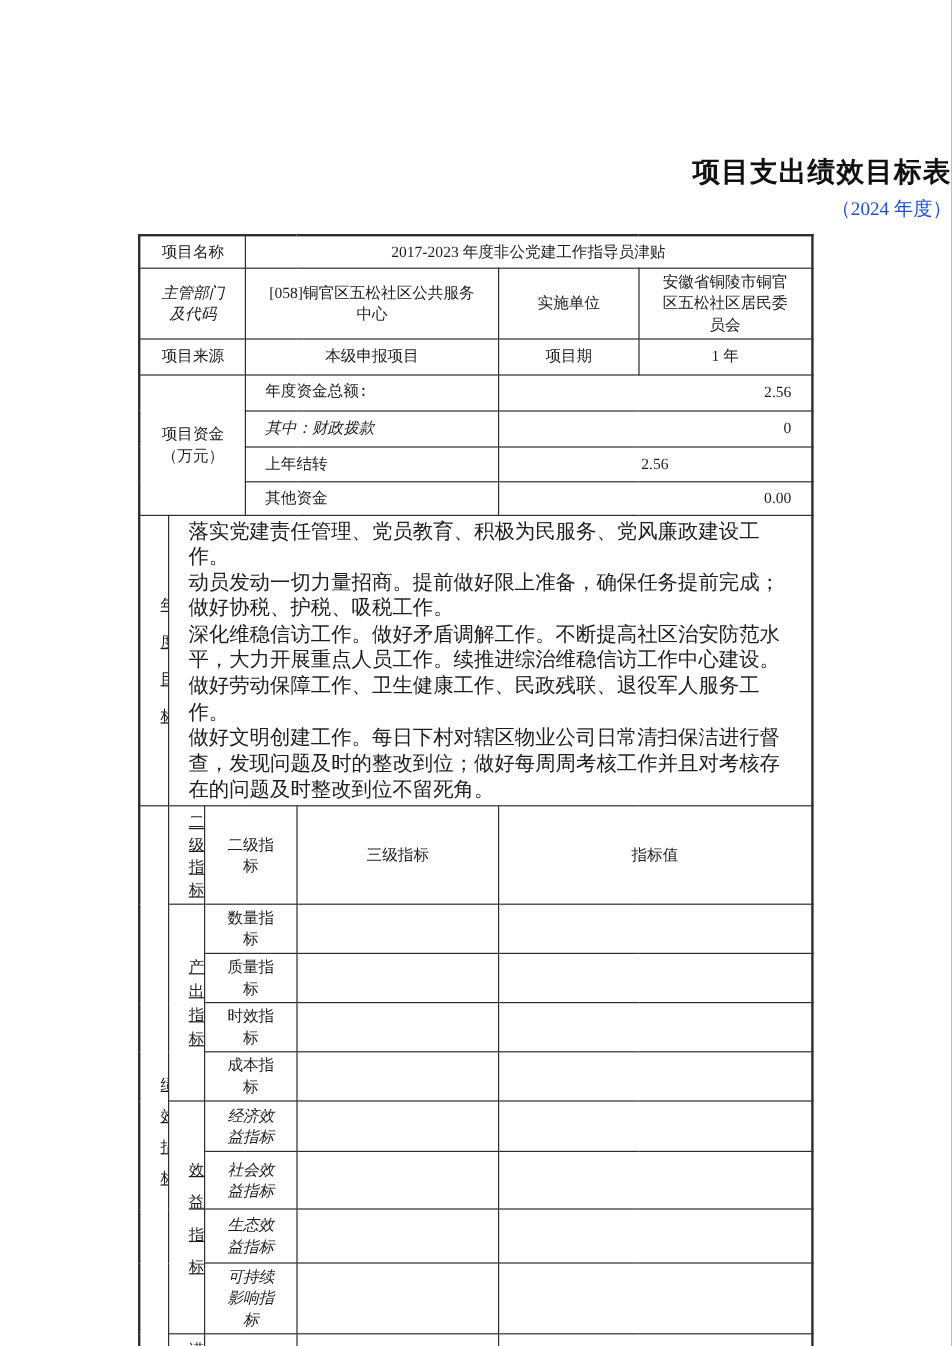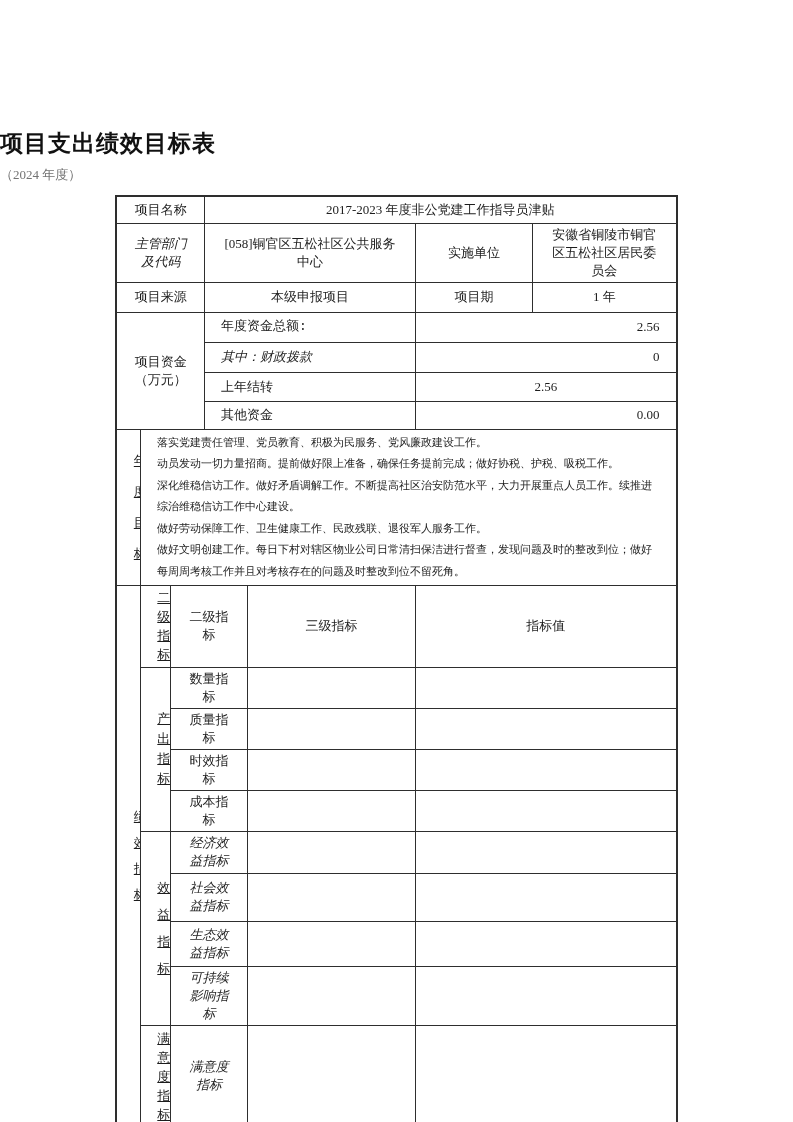--- a/index.html
+++ b/index.html
@@ -3,25 +3,25 @@
 <meta charset="utf-8">
 <style>
   html,body{margin:0;padding:0;background:#888;}
   .page{
     width:793px;height:1122px;background:#ffffff;margin:0 auto;
     font-family:"Liberation Serif","DejaVu Serif",serif;
     color:#1d1d1d;box-sizing:border-box;padding-top:129px;
     position:relative;overflow:hidden;
   }
   .doc-title{
-    margin:0;text-align:left;font-size:23px;font-weight:700;
+    margin:0;text-align:right;font-size:23px;font-weight:700;
     letter-spacing:1px;line-height:30px;color:#111;
   }
   .doc-subtitle{
-    margin:7px 0 0 0;text-align:left;font-size:13px;line-height:18px;color:#737373;
+    margin:7px 0 0 0;text-align:right;font-size:16px;line-height:18px;color:#1d4ed8;
   }
   table.sheet{
     width:560px;margin:11px auto 0 auto;border-collapse:collapse;
     table-layout:fixed;border:2px solid #2e2e2e;
   }
   table.sheet td{
     border:1px solid #2e2e2e;font-size:13px;line-height:18px;
     padding:2px 16px;vertical-align:middle;overflow:hidden;
     word-break:break-all;
   }
@@ -34,21 +34,21 @@
   .vtext{
     width:1.05em;margin:0 auto;word-break:break-all;
     white-space:normal;text-decoration:underline;
   }
   .lh19{line-height:19px;}
   .lh20{line-height:20px;}
   .lh26{line-height:26px;}
   .lh27{line-height:27px;}
   .lh31{line-height:31px;}
   td.goals{padding:6px 8px;vertical-align:middle;}
-  .goal-line{font-size:11px;line-height:21.6px;text-align:left;word-break:break-all;}
+  .goal-line{font-size:17px;line-height:21.6px;text-align:left;word-break:break-all;}
   td.wrapcell{padding:2px 10px;font-style:italic;}
   td.name-val{font-size:13px;}
   td.impl-val{padding:2px 2px;font-size:12.5px;}
 </style>
 </head>
 <body>
 
 <div class="page">
 
   <h1 class="doc-title">项目支出绩效目标表</h1>

